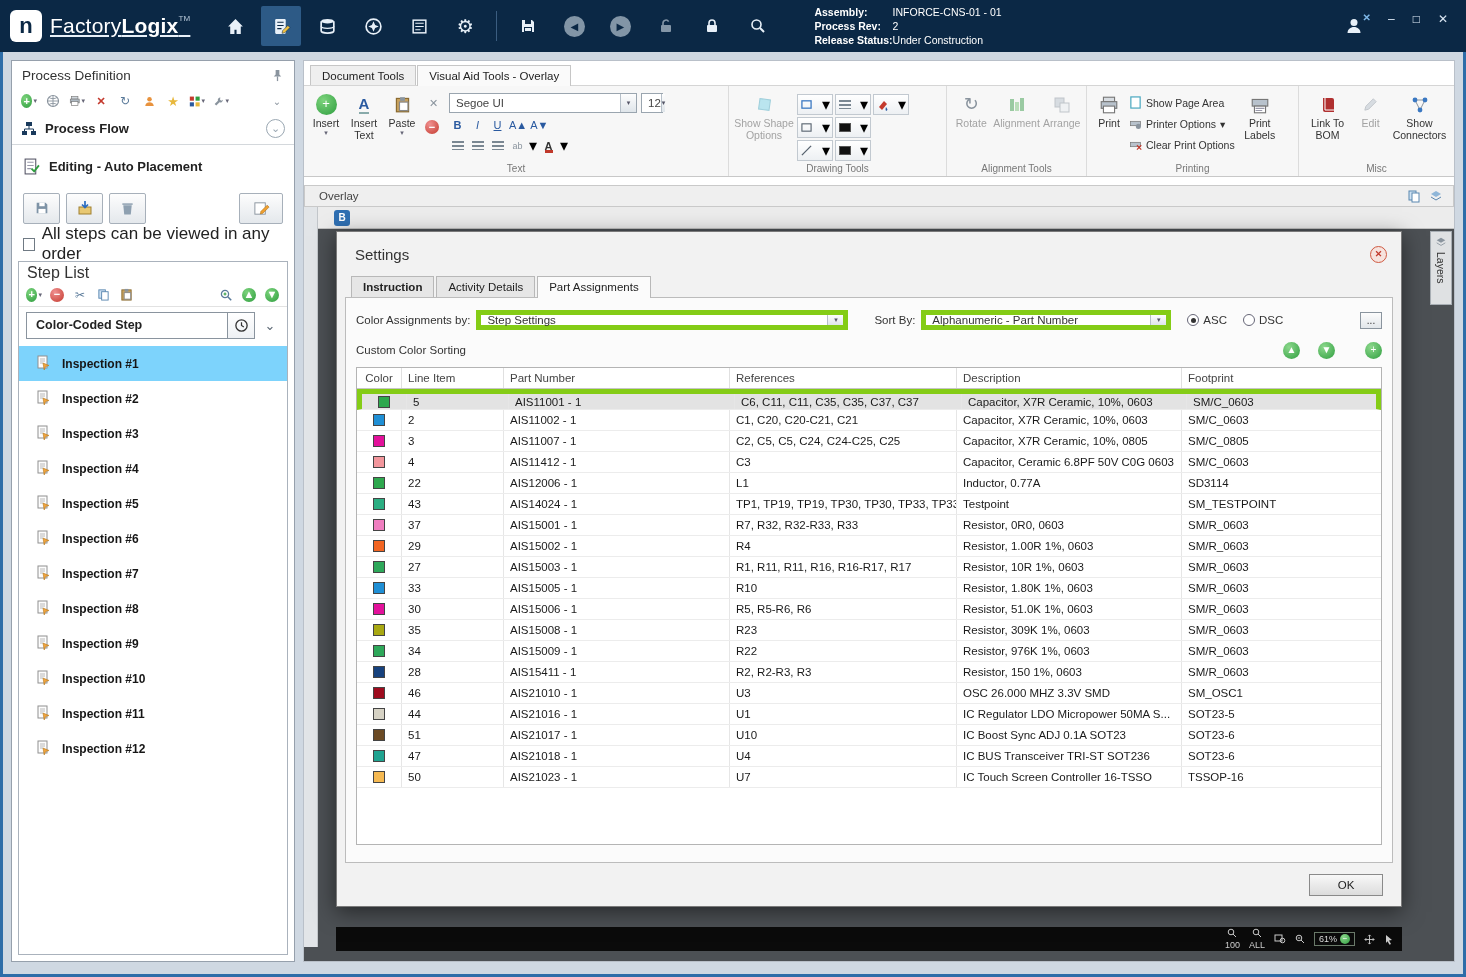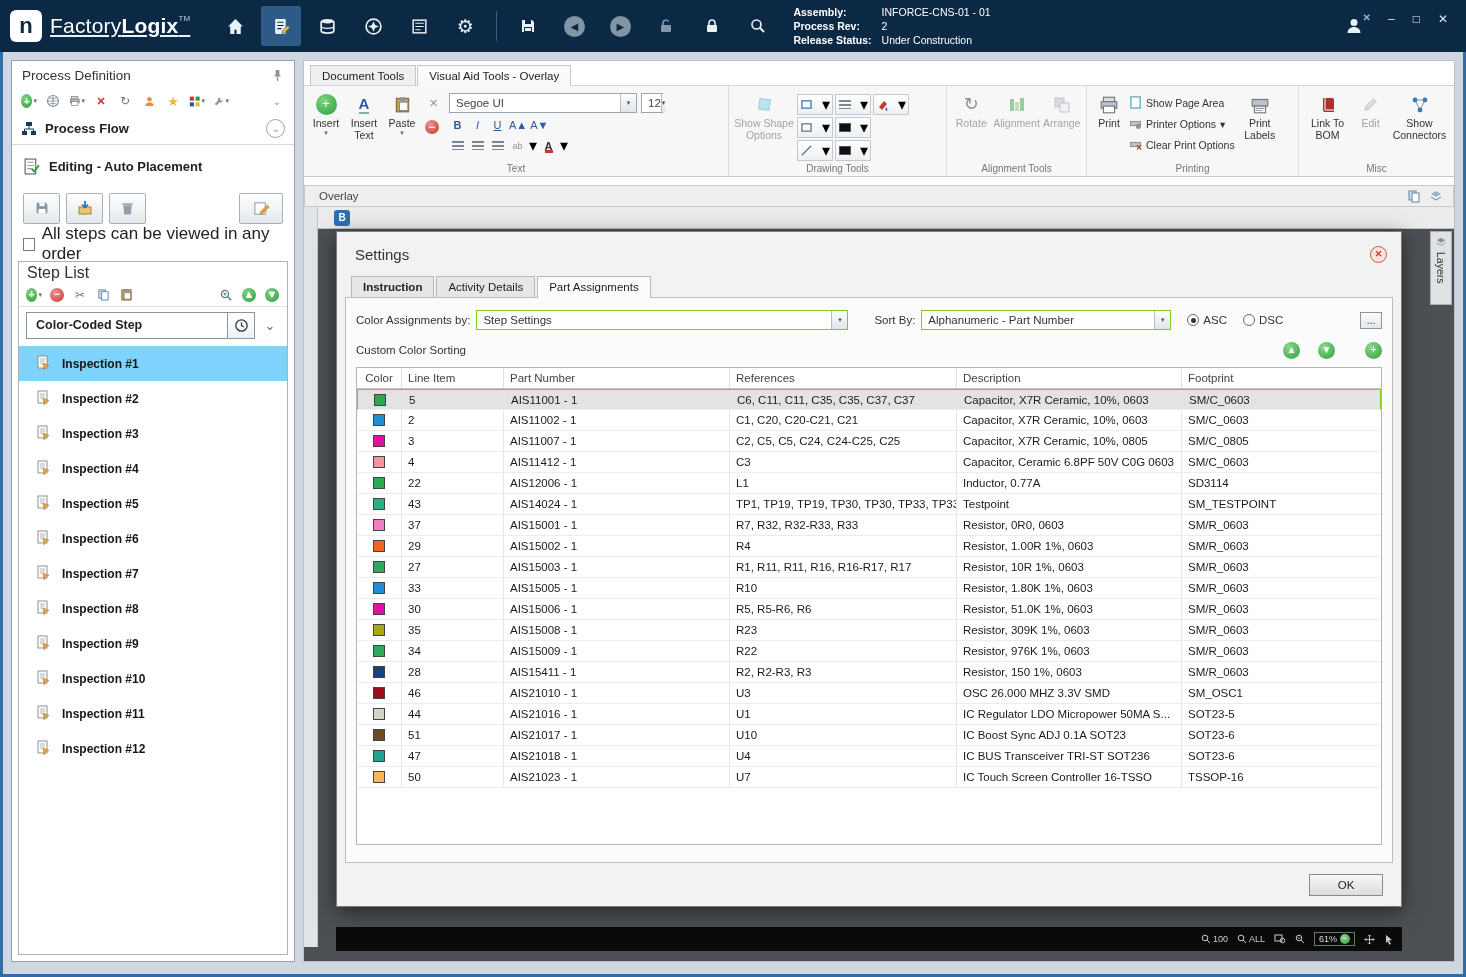--- a/index.html
+++ b/index.html
@@ -18,21 +18,21 @@
   .appname .an1 { font-weight:300; color:#fff; }
   .appname .an2 { font-weight:bold; color:#fff; }
   .appname .tm { font-size:8px; vertical-align:top; color:#b8c8d8; }
   .tb-btn { width:40px; height:40px; display:flex; align-items:center; justify-content:center; border-radius:2px; margin:0 3px; }
   .tb-btn.active { background:#2d5a86; }
   .tb-btn .g { font-size:19px; color:#e8f0f8; }
   .tb-btn.dim svg, .tb-btn.dim .g { opacity:.55; }
   .tb-sep { width:1px; height:30px; background:#3b5d80; margin:0 8px; }
   .nav-circle { width:21px; height:21px; border-radius:50%; background:#8295a6; color:#0b2845;
                 display:flex; align-items:center; justify-content:center; font-size:10px; }
-  .assembly { margin-left:12px; display:grid; grid-template-columns:auto auto; column-gap:10px;
+  .assembly { margin-left:33px; display:grid; grid-template-columns:auto auto; 
               font-size:10.5px; line-height:1.35; color:#fff; }
   .assembly .al { font-weight:bold; text-align:left; }
   .flex-sp { flex:1; }
   .user-btn { position:relative; width:40px; height:40px; display:flex; align-items:center; justify-content:center; }
   .user-x { position:absolute; right:3px; top:6px; color:#7fb8e8; font-size:10px; font-weight:bold; }
   .winctl { display:flex; gap:18px; margin:0 8px 14px 14px; font-size:12px; color:#dce8f4; }
   .winctl span { cursor:default; }
 
   
   .workspace { position:absolute; top:52px; left:3px; right:3px; bottom:3px; background:#cfd8e2; }
@@ -130,40 +130,40 @@
   .content-topstrip { position:absolute; left:14px; right:0; top:0; height:22px; background:#ececec; border-bottom:1px solid #c2c2c2;
                       display:flex; align-items:center; padding-left:16px; }
   .b-chip { width:16px; height:16px; border-radius:3px; background:#2f6fb2; color:#fff; font-size:10px; font-weight:bold;
             display:flex; align-items:center; justify-content:center; }
   .layers-tab { position:absolute; right:2px; top:24px; width:22px; height:74px; background:#dfe1e3;
                 border:1px solid #a8aeb4; display:flex; flex-direction:column; align-items:center; padding-top:4px; gap:4px; }
   .layers-tab .txt { writing-mode:vertical-rl; font-size:10.5px; color:#333; }
   .black-bar { position:absolute; left:32px; width:1066px; top:720px; height:24px; background:#0b0b0b;
                display:flex; align-items:center; justify-content:flex-end; gap:9px; padding-right:8px;
                color:#ccc; font-size:9px; }
-  .sb-item { display:flex; align-items:flex-start; gap:2px; }
+  .sb-item { display:flex; align-items:center; gap:2px;flex-direction:column; }
   .zoombox { display:flex; align-items:center; gap:3px; border:1px solid #6a7a6a; padding:1px 4px; color:#ddd; }
   .zgreen { width:10px; height:10px; border-radius:50%; background:radial-gradient(circle at 35% 30%,#8cd88c,#2f9e3f);
             color:#fff; font-size:8px; display:flex; align-items:center; justify-content:center; line-height:1; }
 
   
   .dialog { position:absolute; left:32px; top:24px; width:1066px; height:676px; background:#f2f2f2;
             border:1px solid #7a7a7a; box-shadow:0 5px 20px rgba(0,0,0,.5); display:flex; flex-direction:column; z-index:5; }
   .dlg-titlebar { height:44px; display:flex; align-items:center; padding:0 14px 0 18px; }
   .dlg-title { font-size:15px; color:#333; flex:1; }
   .dlg-close { width:17px; height:17px; border-radius:50%; background:#f6e3de; border:1px solid #cf5a42;
                color:#c0392b; font-size:9px; font-weight:bold; display:flex; align-items:center; justify-content:center; }
   .dlg-tabs { display:flex; padding-left:14px; position:relative; z-index:2; }
   .dlg-tab { padding:4px 11px 4px; font-size:11.5px; color:#222; background:#e6e6e6; border:1px solid #b8b8b8;
              border-bottom:none; margin-right:2px; }
   .dlg-tab.first { font-weight:bold; }
   .dlg-tab.active { background:#fbfbfb; padding-bottom:5px; margin-bottom:-1px; }
   .dlg-body { height:566px; margin:0 8px; border:1px solid #bcbcbc; background:#fbfbfb; padding:11px 10px 0; }
   .controls-row { display:flex; align-items:center; height:22px; font-size:11.5px; color:#333; }
-  .sel { height:20px; border:1px solid #84cc16; background:#fff; display:flex; align-items:stretch; font-size:11.5px; color:#333;text-align:center; }
+  .sel { height:20px; border:5px solid #84cc16; background:#fff; display:flex; align-items:stretch; font-size:11.5px; color:#333;text-align:center; }
   .sel .v { flex:1; display:flex; align-items:center; padding-left:6px; }
   .sel1 { width:372px; margin-left:6px; }
   .sel2 { width:250px; margin-left:6px; }
   .lbl-sort { margin-left:26px; }
   .radio { display:flex; align-items:center; gap:4px; margin-left:16px; }
   .rdot { width:12px; height:12px; border:1px solid #667; border-radius:50%; background:#fff; position:relative; }
   .rdot.checked::after { content:""; position:absolute; inset:2.5px; border-radius:50%; background:#333; }
   .more-btn { margin-left:auto; width:22px; height:17px; border:1px solid #8a949e; background:linear-gradient(#fcfcfc,#e2e6ea);
               font-size:10px; color:#333; display:flex; align-items:center; justify-content:center; }
   .section-row { display:flex; align-items:center; margin-top:9px; height:20px; font-size:11.5px; color:#333; }

